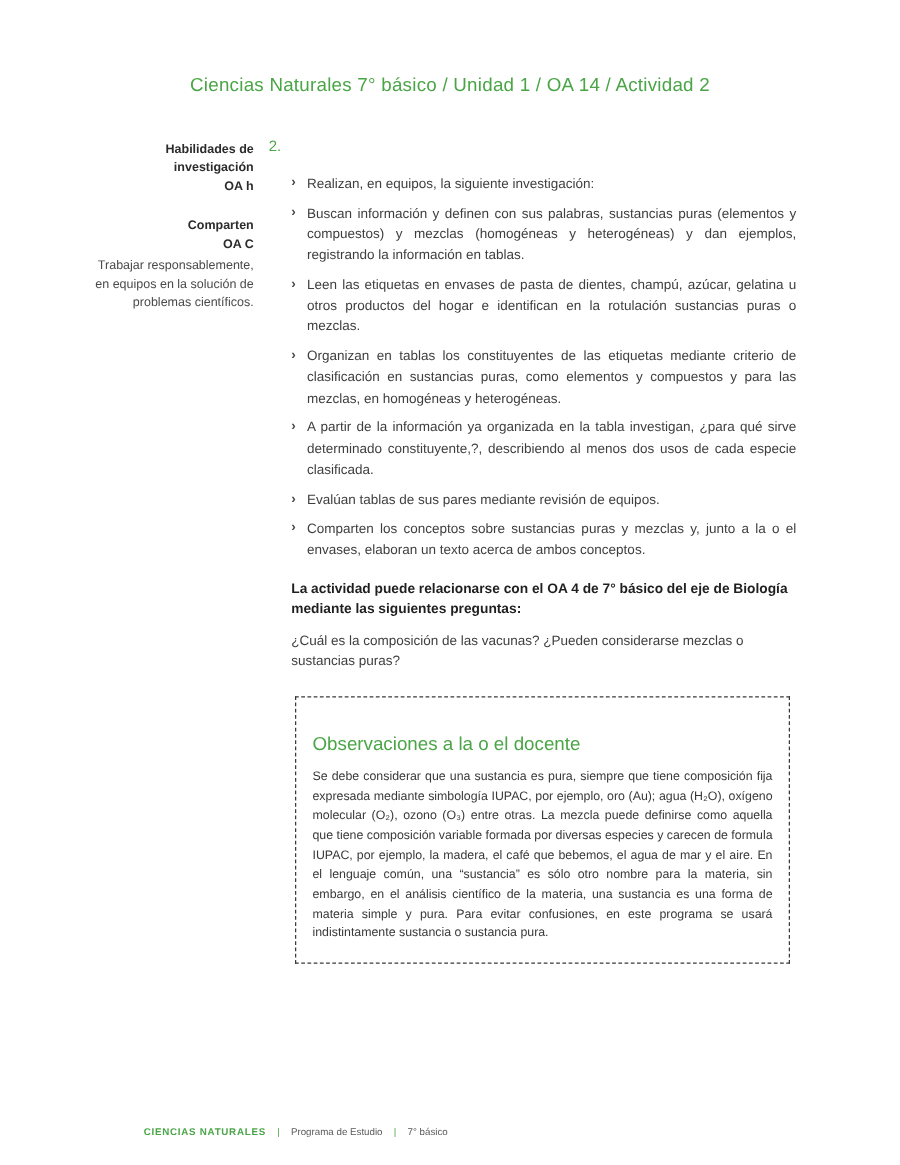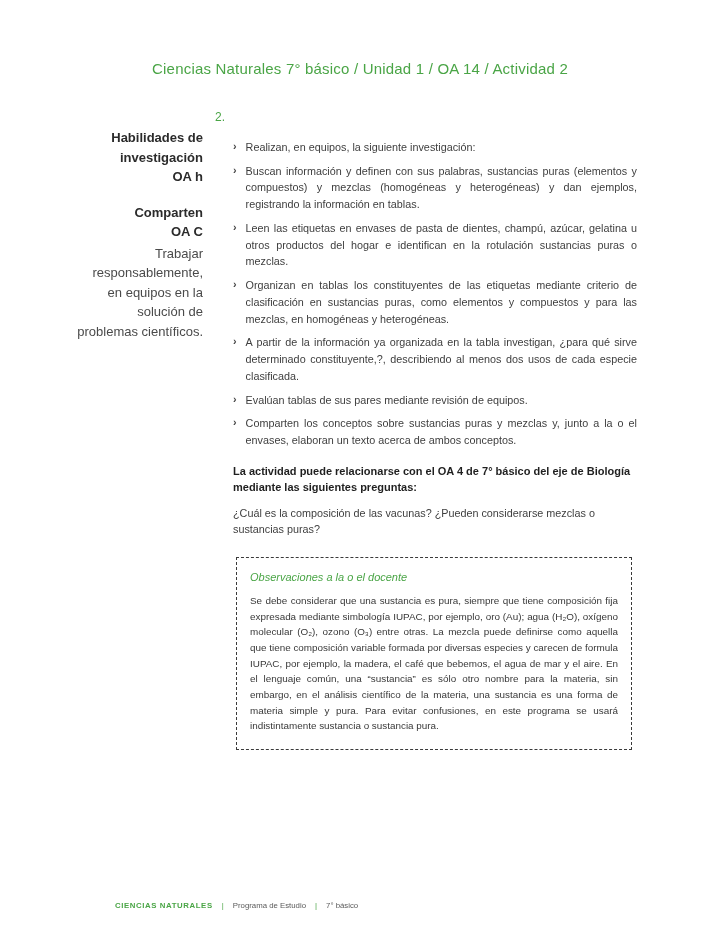--- a/index.html
+++ b/index.html
@@ -10,22 +10,22 @@
   html,body{margin:0;padding:0;}
   body{background:#ffffff;font-family:"Liberation Sans",sans-serif;color:var(--text);}
   .page{position:relative;width:720px;height:932px;background:#fff;overflow:hidden;}
 
   .doc-title{
     position:absolute;top:60px;left:0;width:720px;text-align:center;
     color:var(--green);font-size:15px;letter-spacing:.2px;
   }
 
   .sidebar{
-    position:absolute;top:128px;left:76px;width:127px;text-align:right;
-    font-size:13px;line-height:1.5;color:#4a4a4a;
+    position:absolute;top:112px;left:76px;width:127px;text-align:right;
+    font-size:10px;line-height:1.5;color:#4a4a4a;
   }
   .sb-block{margin-bottom:16px;}
   .sb-head{font-weight:700;color:var(--text-dark);}
   .sb-oa{font-weight:700;color:var(--text-dark);}
   .sb-text{margin-top:2px;}
 
   .main{position:absolute;top:110px;left:215px;width:422px;}
   .activity-heading{color:var(--green);font-size:12px;margin:0 0 15px 0;display:flex;}
   .activity-num{flex:0 0 18px;}
 
@@ -38,21 +38,21 @@
     margin:14px 0 0 18px;font-size:11px;line-height:1.5;font-weight:700;color:#1f1f1f;
   }
   .relation-question{
     margin:9px 0 0 18px;font-size:10.8px;line-height:1.5;color:var(--text);
   }
 
   .obs-box{
     margin:20px 0 0 21px;width:368px;
     border:1px dashed #3a3a3a;padding:13px 13px 15px 13px;
   }
-  .obs-heading{color:var(--green);font-size:11px;margin:0 0 10px 0;font-style:italic;}
+  .obs-heading{color:var(--green);font-size:15px;margin:16px 0 10px 0;}
   .obs-body{font-size:9.9px;line-height:1.58;text-align:justify;color:#383838;margin:0;}
 
   .footer{
     position:absolute;left:115px;top:901px;display:flex;align-items:center;gap:9px;
     font-size:7.8px;color:#5a5a5a;
   }
   .footer .brand{color:var(--green);font-weight:700;letter-spacing:.6px;}
   .footer .sep{color:var(--green);}
 </style>
 </head>

